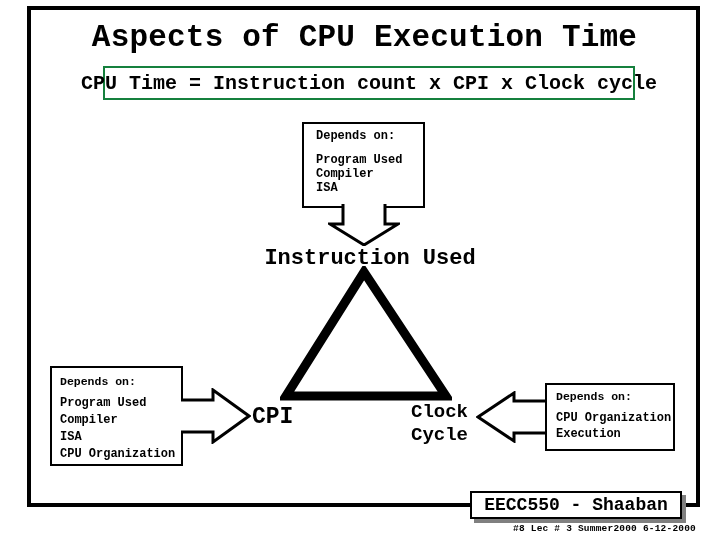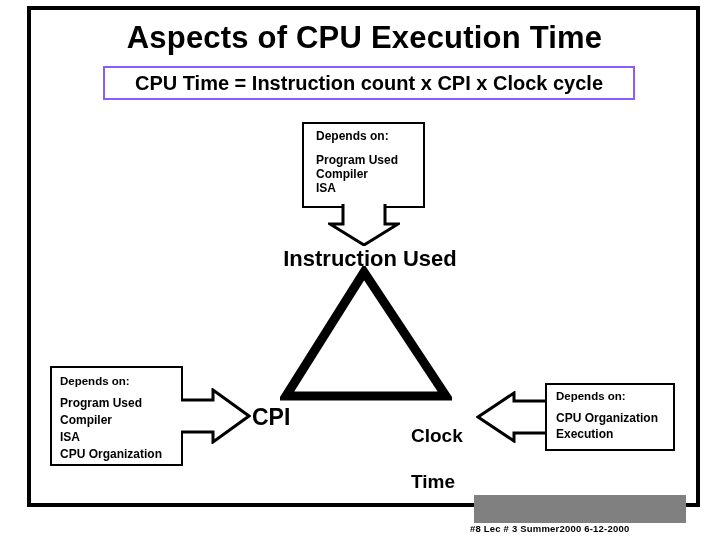--- a/index.html
+++ b/index.html
@@ -6,21 +6,21 @@
     margin: 0;
     padding: 0;
     background: #ffffff;
   }
   #slide {
     position: relative;
     width: 720px;
     height: 540px;
     background: #ffffff;
     overflow: hidden;
-    font-family: Liberation Sans, sans-serif;
+    font-family: Liberation Mono, monospace;
     color: #000000;
   }
 
   
   #slide-frame {
     position: absolute;
     left: 27px;
     top: 6px;
     width: 673px;
     height: 501px;
@@ -41,21 +41,21 @@
     white-space: nowrap;
   }
 
   
   #formula-box {
     position: absolute;
     left: 103px;
     top: 66px;
     width: 532px;
     height: 34px;
-    border: 2px solid #8b5cf6;
+    border: 2px solid #15803d;
     box-sizing: border-box;
     display: flex;
     align-items: center;
     justify-content: center;
     font-size: 20px;
     font-weight: bold;
     white-space: nowrap;
   }
 
   
@@ -166,21 +166,21 @@
 
   
   #clock-cycle-label {
     position: absolute;
     left: 411px;
     top: 401px;
     font-size: 19px;
     font-weight: bold;
     line-height: 23px;
   }
-  #clock-cycle-label div { white-space: nowrap; margin-top: 23px; }
+  #clock-cycle-label div { white-space: nowrap; }
 
   
   #left-arrow {
     position: absolute;
     left: 476px;
     top: 391px;
     width: 72px;
     height: 52px;
   }
 
@@ -251,21 +251,21 @@
     justify-content: center;
     font-size: 18px;
     font-weight: bold;
     white-space: nowrap;
   }
   #footer-meta {
     position: absolute;
     left: 470px;
     top: 523px;
     width: 226px;
-    text-align: left;
+    text-align: right;
     font-size: 9.5px;
     font-weight: bold;
     letter-spacing: 0.2px;
     white-space: nowrap;
   }
 </style>
 </head>
 <body>
 
 <div id="slide">
@@ -308,33 +308,36 @@
   </div>
 
   <svg id="right-arrow" viewBox="0 0 70 56">
     <polyline points="0,12 32,12 32,2 68,28 32,54 32,44 0,44" fill="#ffffff" stroke="#000000" stroke-width="3" stroke-linejoin="miter"></polyline>
   </svg>
 
   <div id="cpi-label">CPI</div>
 
   <div id="clock-cycle-label">
     <div>Clock</div>
-    <div>Time</div>
+    <div>Cycle</div>
   </div>
 
   <svg id="left-arrow" viewBox="0 0 72 52">
     <polyline points="70,10 38,10 38,2 2,26 38,50 38,42 70,42" fill="#ffffff" stroke="#000000" stroke-width="3" stroke-linejoin="miter"></polyline>
   </svg>
 
   <div id="right-depends-box">
     <div class="dep-head">Depends on:</div>
     <div class="dep-list">
       <div>CPU Organization</div>
       <div>Execution</div>
     </div>
   </div>
 
   <div id="footer-rule"></div>
   <div id="footer-rule-right"></div>
   <div id="footer-shadow"></div>
+  <div id="footer-banner">
+    <span>EECC550 - Shaaban</span>
+  </div>
   <div id="footer-meta">#8   Lec # 3    Summer2000   6-12-2000</div>
 
 </div>
 
 </body></html>

